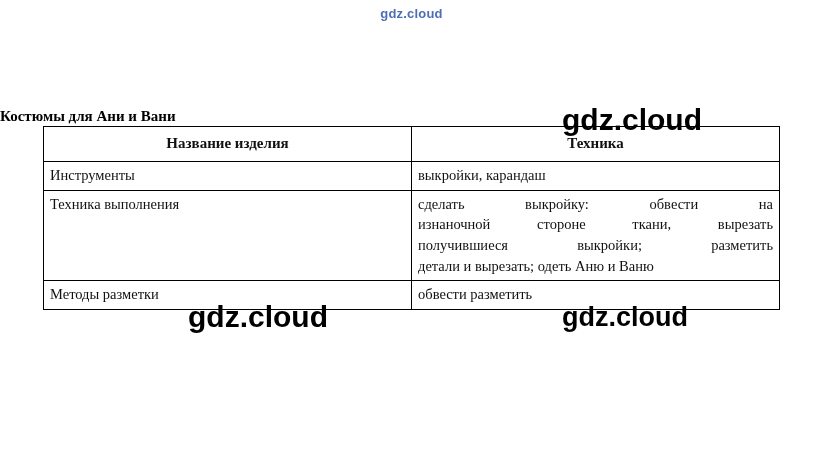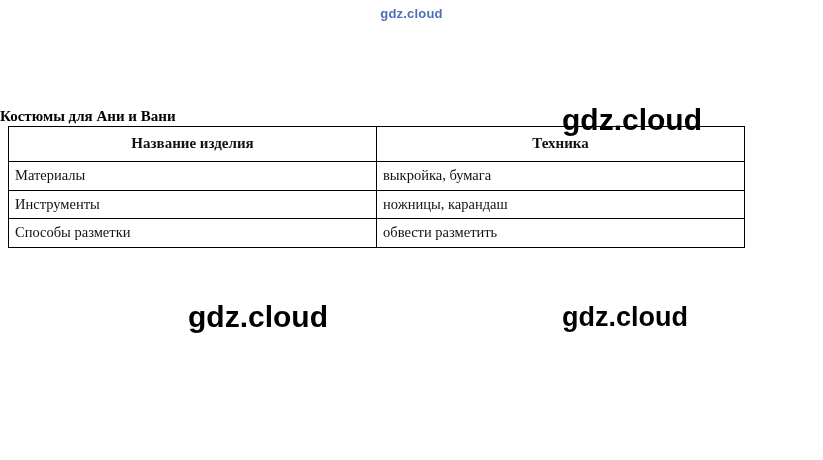--- a/index.html
+++ b/index.html
@@ -46,20 +46,21 @@
   .table-wrap {
     position: absolute;
     top: 126px;
     left: 8px;
     width: 712px;
   }
   table.data-table {
     border-collapse: collapse;
     width: 712px;
     table-layout: fixed;
+    margin-left: 35px;
   }
   table.data-table td {
     border: 1px solid #000000;
     vertical-align: top;
     padding: 3px 6px 4px 6px;
     font-size: 14.5px;
     line-height: 1.42;
     color: #111111;
   }
   td.col-a { width: 355px; }
@@ -119,33 +120,38 @@
 <div class="doc-title">Костюмы для Ани и Вани</div>
 
 <div class="table-wrap">
   <table class="data-table">
     <tbody>
       <tr class="header-row">
         <td class="col-a">Название изделия</td>
         <td class="col-b">Техника</td>
       </tr>
 
+
       <tr>
-        <td class="col-a">Материалы</td>
-        <td class="col-b">выкройка, бумага</td>
+        <td class="col-a">Инструменты</td>
+        <td class="col-b">выкройки, карандаш</td>
       </tr>
 
       <tr>
-        <td class="col-a">Инструменты</td>
-        <td class="col-b">ножницы, карандаш</td>
+        <td class="col-a">Техника выполнения</td>
+        <td class="col-b faded">
+          <div>сделать выкройку: обвести на</div>
+          <div>изнаночной стороне ткани, вырезать</div>
+          <div>получившиеся выкройки; разметить</div>
+          <div class="last-line">детали и вырезать; одеть Аню и Ваню</div>
+        </td>
       </tr>
 
-
       <tr>
-        <td class="col-a">Способы разметки</td>
+        <td class="col-a">Методы разметки</td>
         <td class="col-b">обвести разметить</td>
       </tr>
 
     </tbody>
   </table>
 </div>
 
 <div class="wm wm-1">gdz.cloud</div>
 <div class="wm wm-2">gdz.cloud</div>
 <div class="wm wm-3">gdz.cloud</div>

